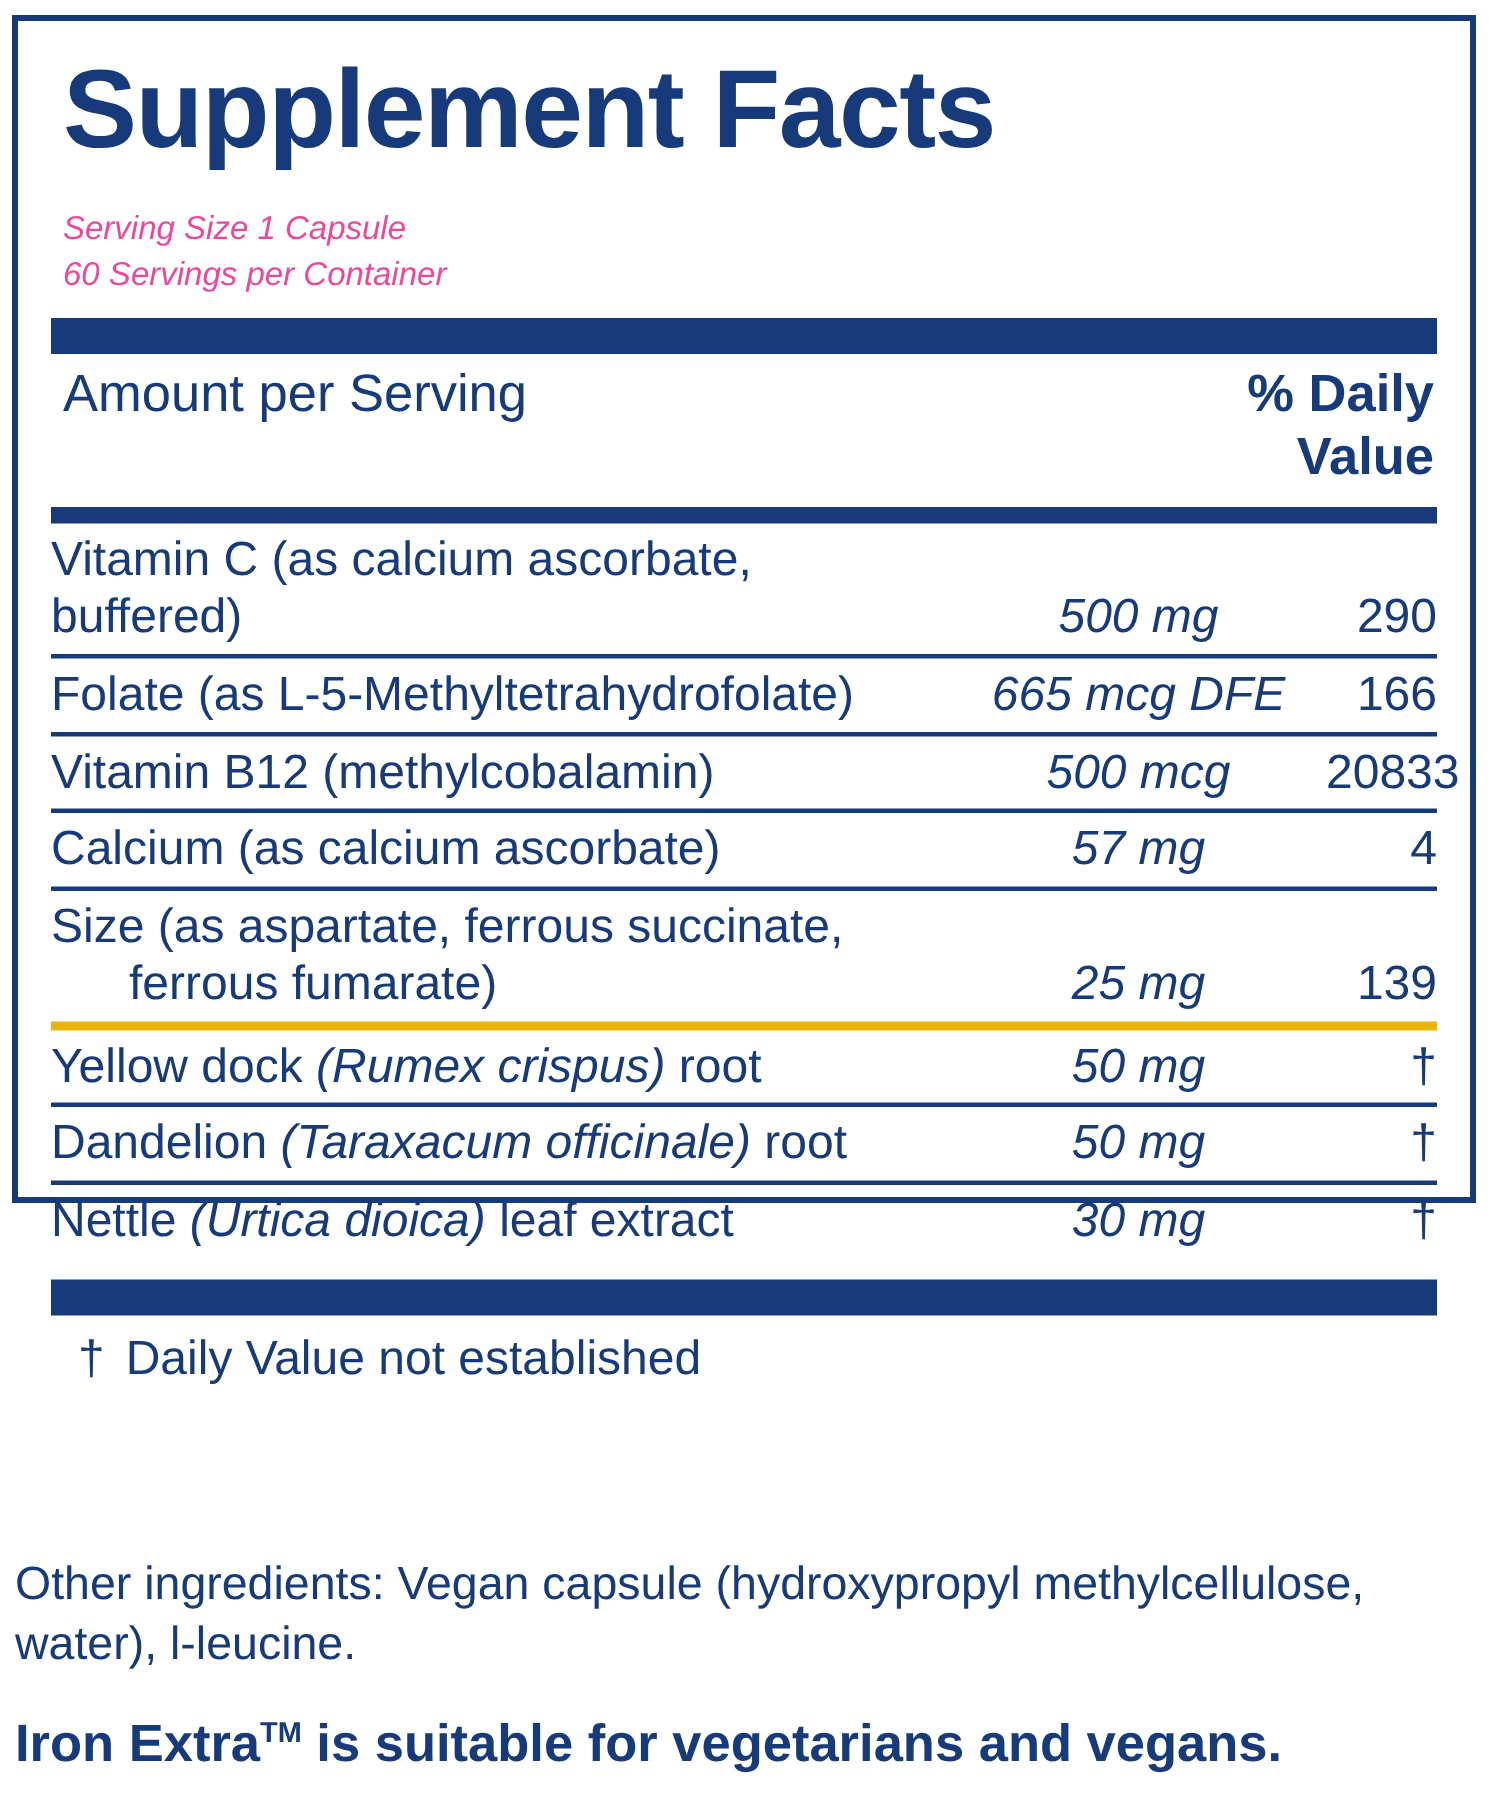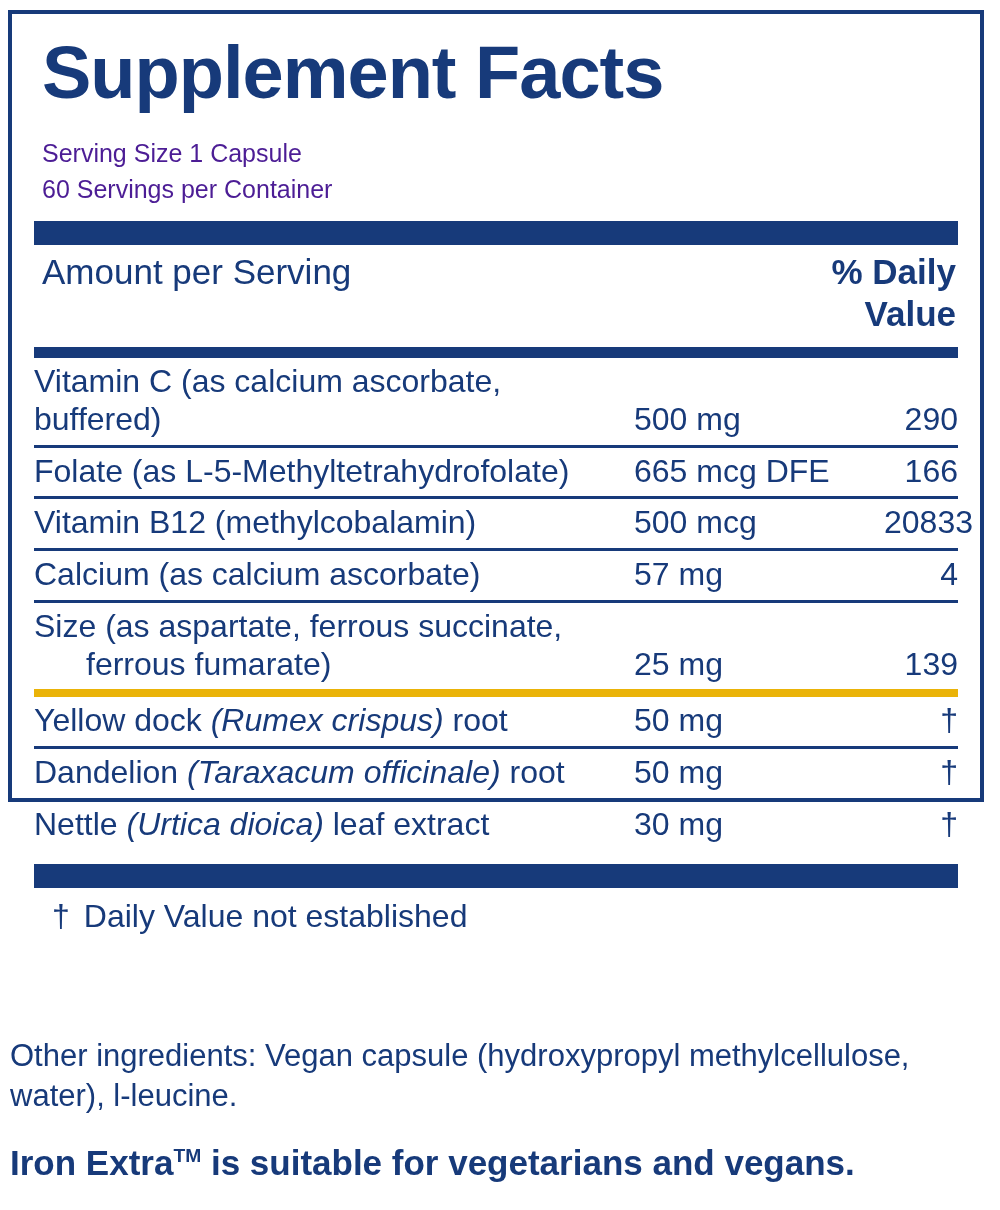--- a/index.html
+++ b/index.html
@@ -34,23 +34,24 @@
     font-size: 74px;
     font-weight: bold;
     letter-spacing: -1px;
     line-height: 1;
     margin: 22px 0 0 8px;
     color: #173a7a;
     white-space: nowrap;
   }
   .serving {
     margin: 26px 0 0 8px;
-    font-size: 25px;
+    font-size: 22px;
     line-height: 1.42;
-    color: #4c1d95;
+    color: #ec4899;
+    font-style: italic;
   }
   .bar-thick {
     height: 24px;
     background: #173a7a;
     margin-top: 14px;
   }
   .bar-med {
     height: 11px;
     background: #173a7a;
   }
@@ -82,34 +83,35 @@
     padding: 5px 0 6px 0;
     vertical-align: bottom;
     line-height: 1.18;
   }
   td.name {
     width: 600px;
     padding-left: 8px;
   }
   td.amount {
     width: 250px;
-    text-align: left;
+    text-align: center;
     padding-right: 4px;
     white-space: nowrap;
+    font-style: italic;
   }
   td.dv {
     text-align: right;
     padding-right: 6px;
     white-space: nowrap;
   }
   tr.rule td {
     border-top: 3px solid #173a7a;
   }
   tr.rule-thick td {
-    border-top: 8px solid #eab308;
+    border-top: 6px solid #eab308;
   }
   .ital {
     font-style: italic;
   }
   .indent2 {
     display: inline-block;
     padding-left: 52px;
   }
   .footnote {
     font-size: 32px;

